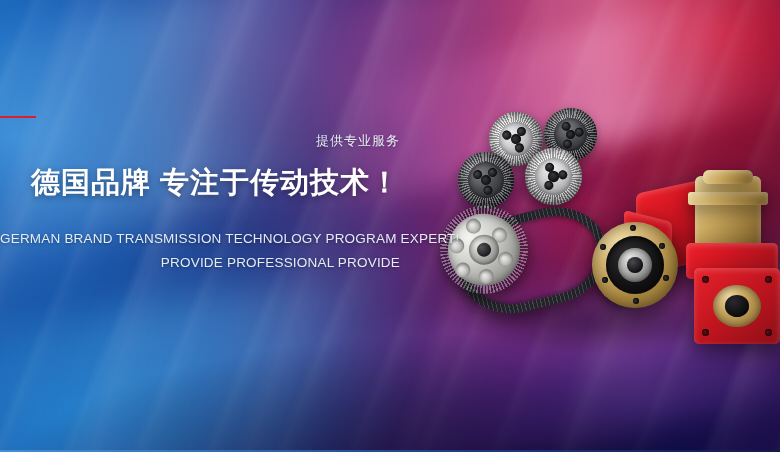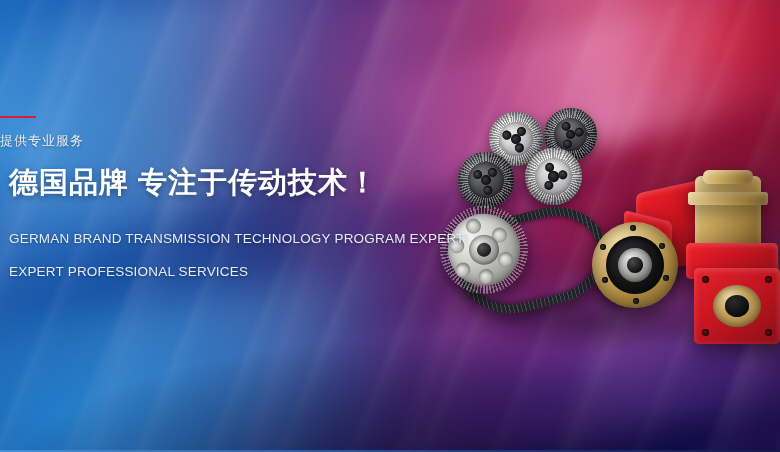--- a/index.html
+++ b/index.html
@@ -202,20 +202,21 @@
       #1d3f86 62%, #192a66 82%, #121a48 100%);
     opacity: 0.85;
   }
 
   
   .copy {
     position: absolute;
     left: 0;
     top: 116px;
     width: 400px;
+    text-align: right;
   }
   .accent-bar {
     width: 36px;
     height: 2px;
     background: #e01b2e;
     margin: 0 0 16px 0;
   }
   .eyebrow {
     font-size: 13px;
     color: #e8eef7;
@@ -233,21 +234,21 @@
     margin: 0 0 28px 0;
     white-space: nowrap;
     text-shadow: 0 2px 6px rgba(0,0,0,0.38);
     padding-left: 9px;
   }
   .sub-en {
     font-size: 13.5px;
     color: #e3ebf6;
     letter-spacing: 0.2px;
     line-height: 1.75;
-    margin: 9px;
+    margin: 0;
     white-space: nowrap;
     text-shadow: 0 1px 3px rgba(0,0,0,0.35);
   }
 
   
   .products {
     position: absolute;
     left: 0; top: 0;
     width: 100%; height: 100%;
     pointer-events: none;
@@ -648,18 +649,18 @@
       </div>
     </div>
 
   </div>
 
   <div class="copy">
     <div class="accent-bar"></div>
     <div class="eyebrow">提供专业服务</div>
     <div class="headline">德国品牌 专注于传动技术！</div>
     <div class="sub-en">GERMAN BRAND TRANSMISSION TECHNOLOGY PROGRAM EXPERT!</div>
-    <div class="sub-en">EXPERT PROFESSIONAL SERVICES</div>
+    <div class="sub-en">PROVIDE PROFESSIONAL PROVIDE</div>
   </div>
 
   <div class="bottom-line"></div>
 
 </div>
 
 </body></html>

